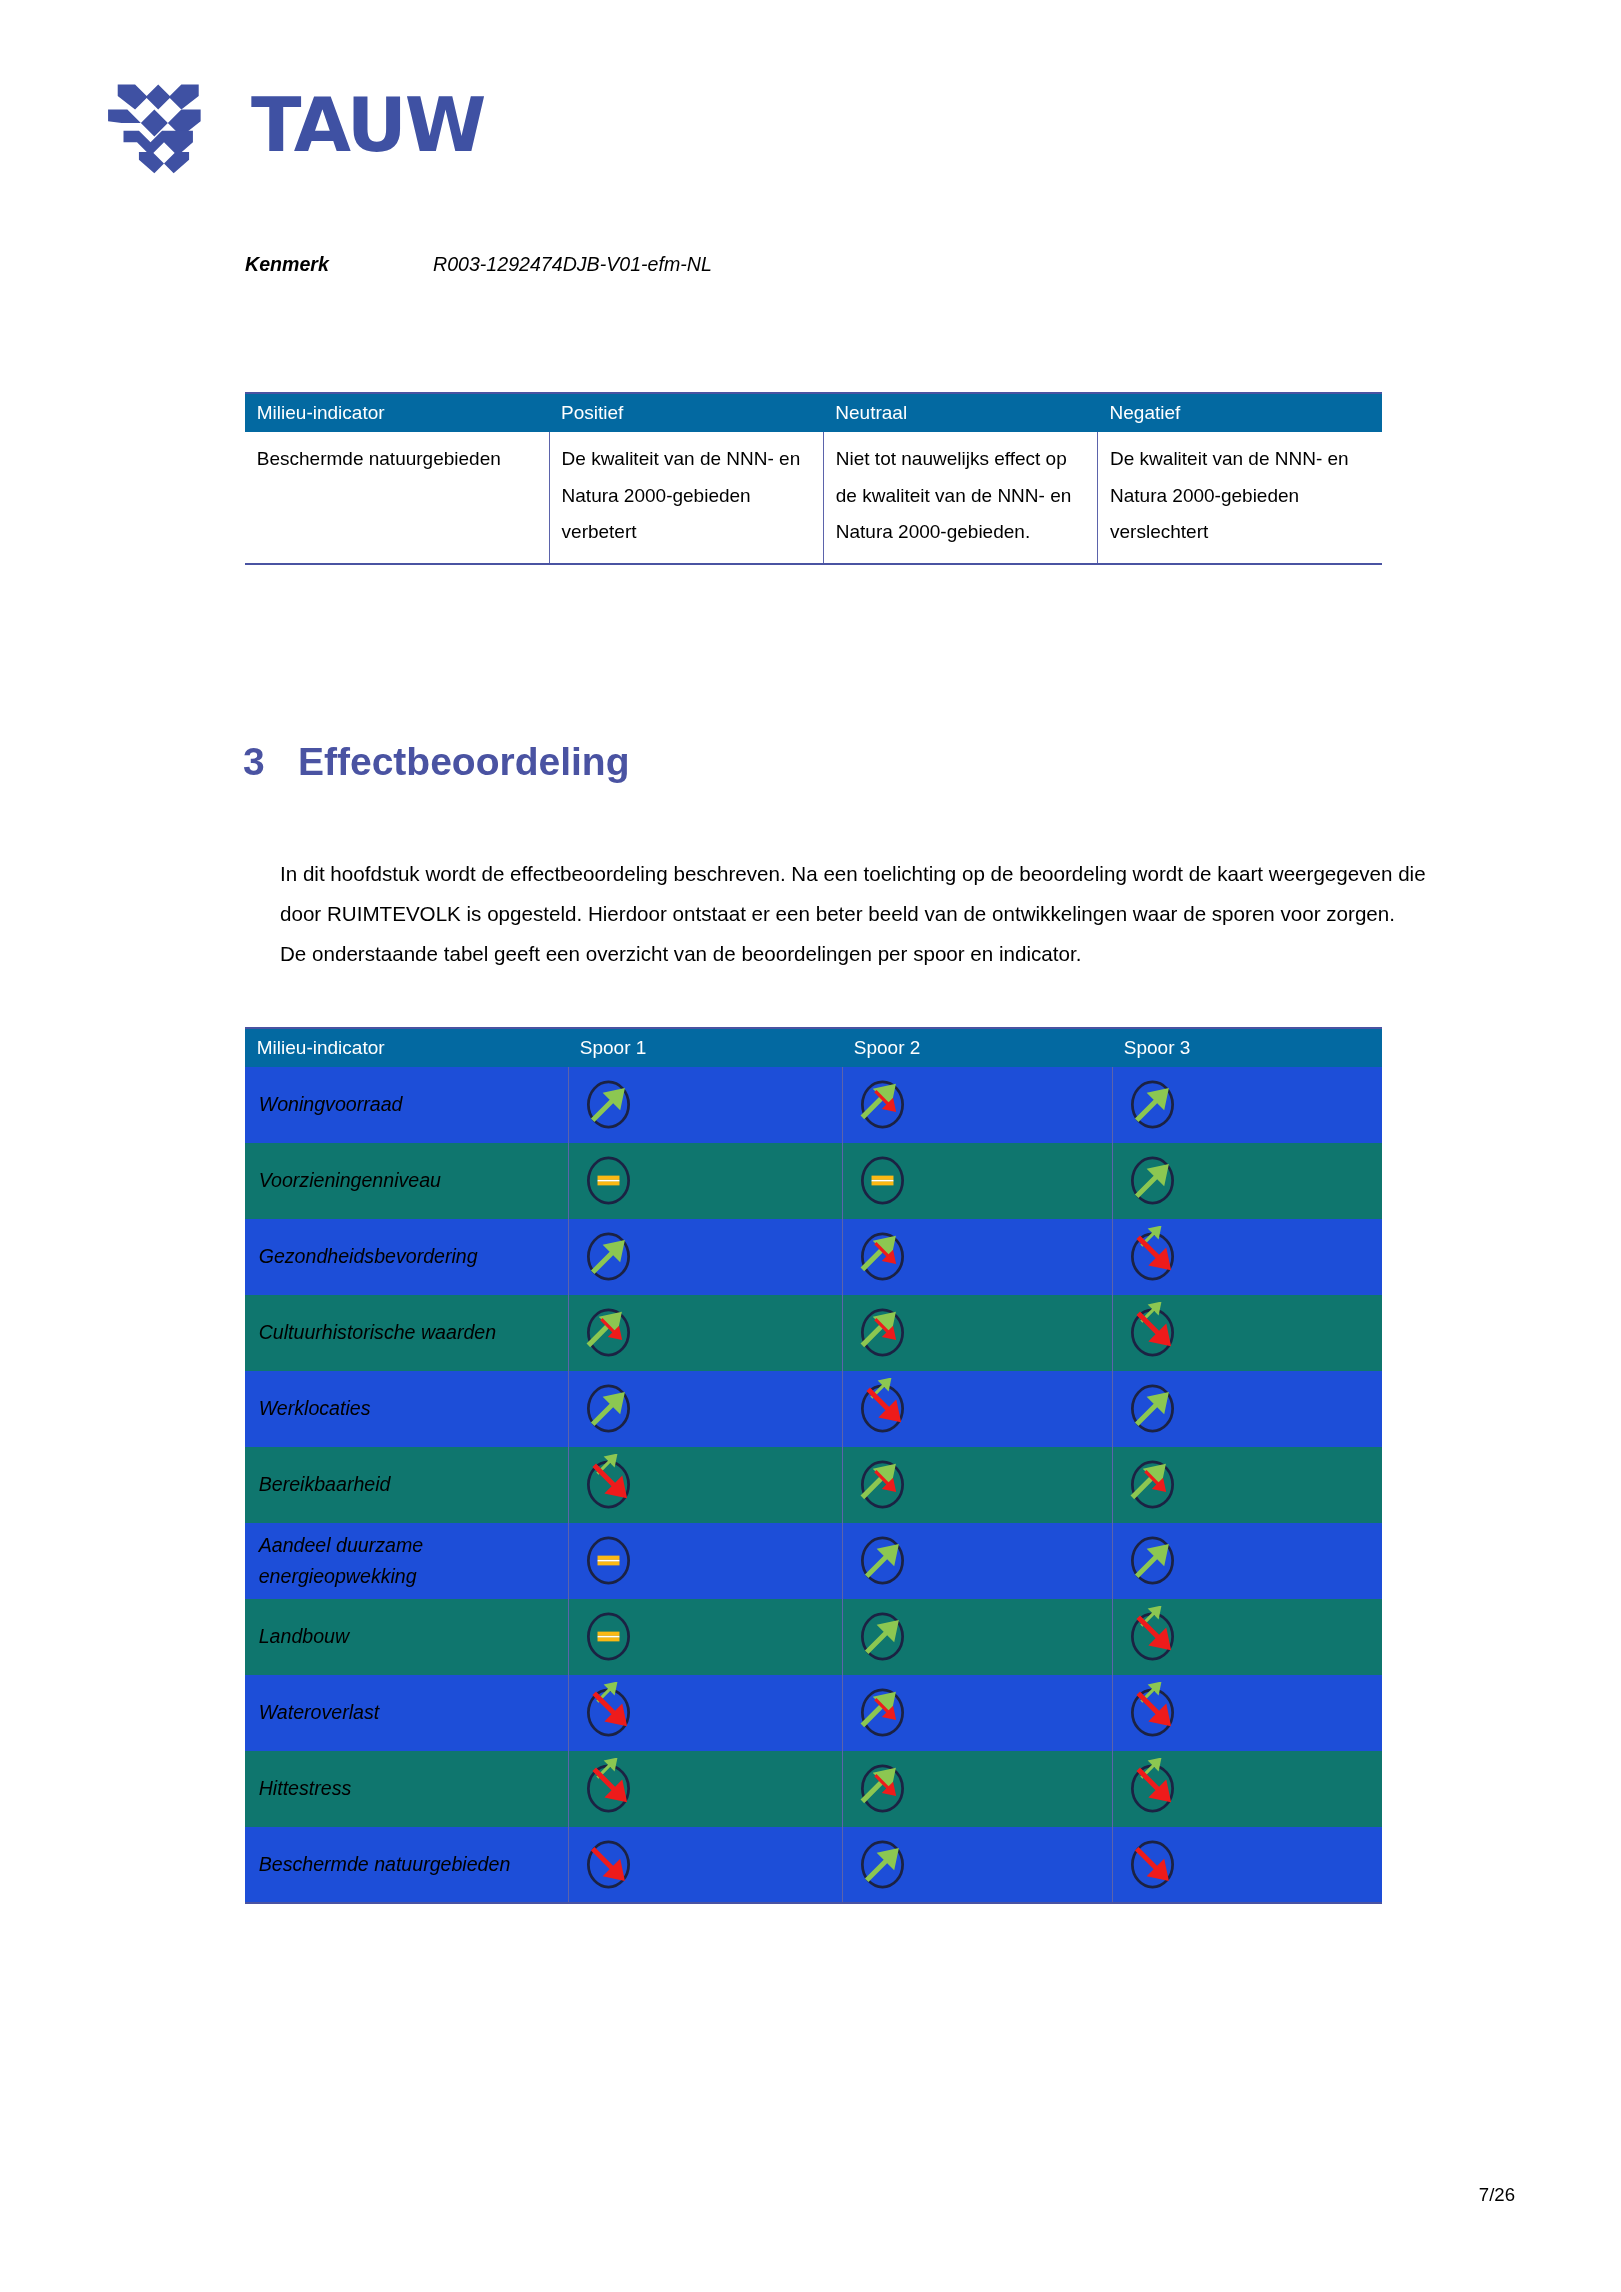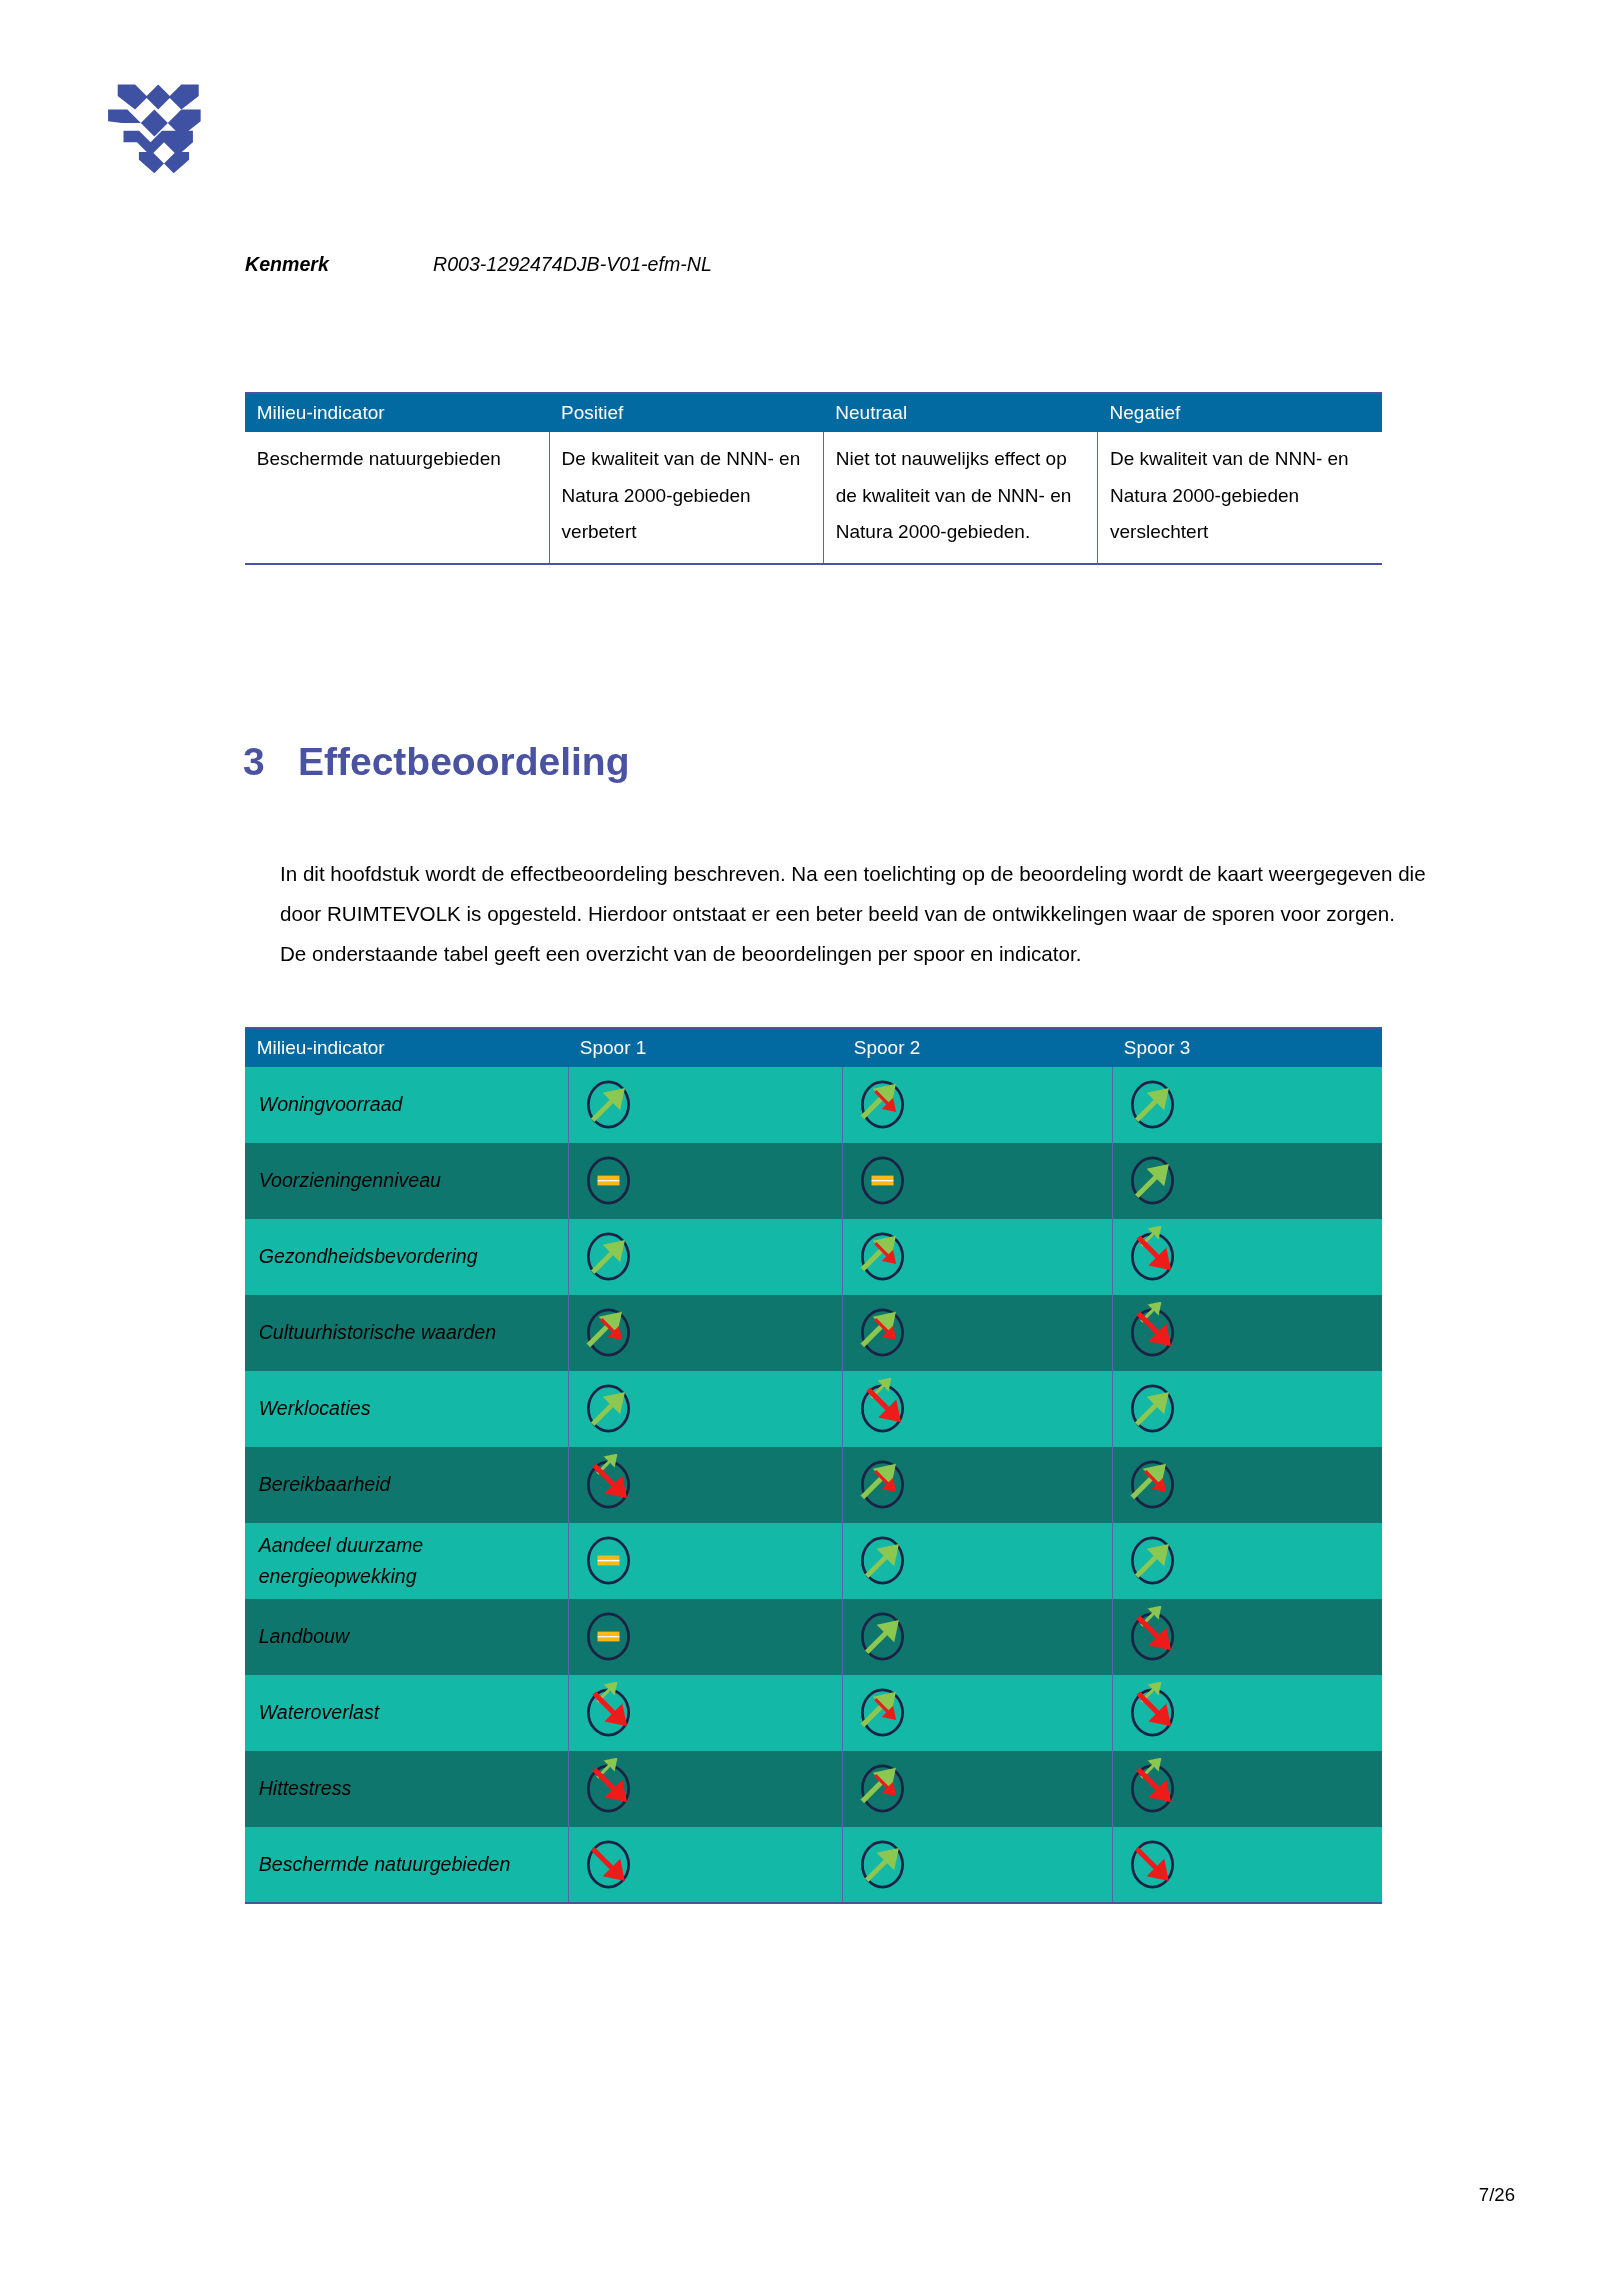--- a/index.html
+++ b/index.html
@@ -103,21 +103,21 @@
     vertical-align:middle;
   }
   #table-score-matrix td.ind-cell{
     border-left:none;
     font-style:italic;
     font-size:19.6px;
     padding:5.9px 0 5.9px 13.7px;
     line-height:1.55;
     vertical-align:middle;
   }
-  #table-score-matrix .rowA td{ background:#14b8a6; }
+  #table-score-matrix .rowA td{ background:#1d4ed8; }
   #table-score-matrix .rowB td{ background:#0f766e;margin-top:8px; }
   #table-score-matrix thead th{ border-top:2.9px solid #4a53a2; }
   #table-score-matrix tbody tr:last-child td{ border-bottom:2.9px solid #4a53a2; }
   .icon-holder{ display:flex; align-items:center; padding-left:9.8px; }
 
   
   .page-footer{
     position:absolute; right:106px; top:2184px;
     font-size:18.6px; font-weight:normal; color:#000;
   }
@@ -127,20 +127,21 @@
 
 <div class="logo-wrap">
   <svg class="logo-mark" viewBox="0 0 120 112">
     <g fill="#3f51a3">
       <path d="M12 14 L30 14 L42 26 L54 14 L66 26 L78 14 L96 14 L96 26 L78 40 L66 28 L54 40 L42 28 L30 40 L12 26 Z"></path>
       <path d="M2 40 L22 40 L36 54 L50 40 L64 54 L78 40 L98 40 L98 52 L78 68 L64 54 L50 68 L36 54 L16 54 L2 52 Z"></path>
       <path d="M18 62 L34 62 L46 74 L58 62 L72 62 L90 62 L90 74 L74 88 L60 74 L46 88 L32 74 L18 74 Z"></path>
       <path d="M34 84 L48 84 L60 96 L72 84 L86 84 L86 92 L70 106 L60 96 L50 106 L34 92 Z"></path>
     </g>
   </svg>
+  <div class="logo-text">TAUW</div>
 </div>
 
 <div class="kenmerk">
   <span class="k-label">Kenmerk</span>
   <span class="k-value">R003-1292474DJB-V01-efm-NL</span>
 </div>
 
 <table class="doc-table" id="table-indicator-legend">
   <colgroup>
       <col style="width:304px">

